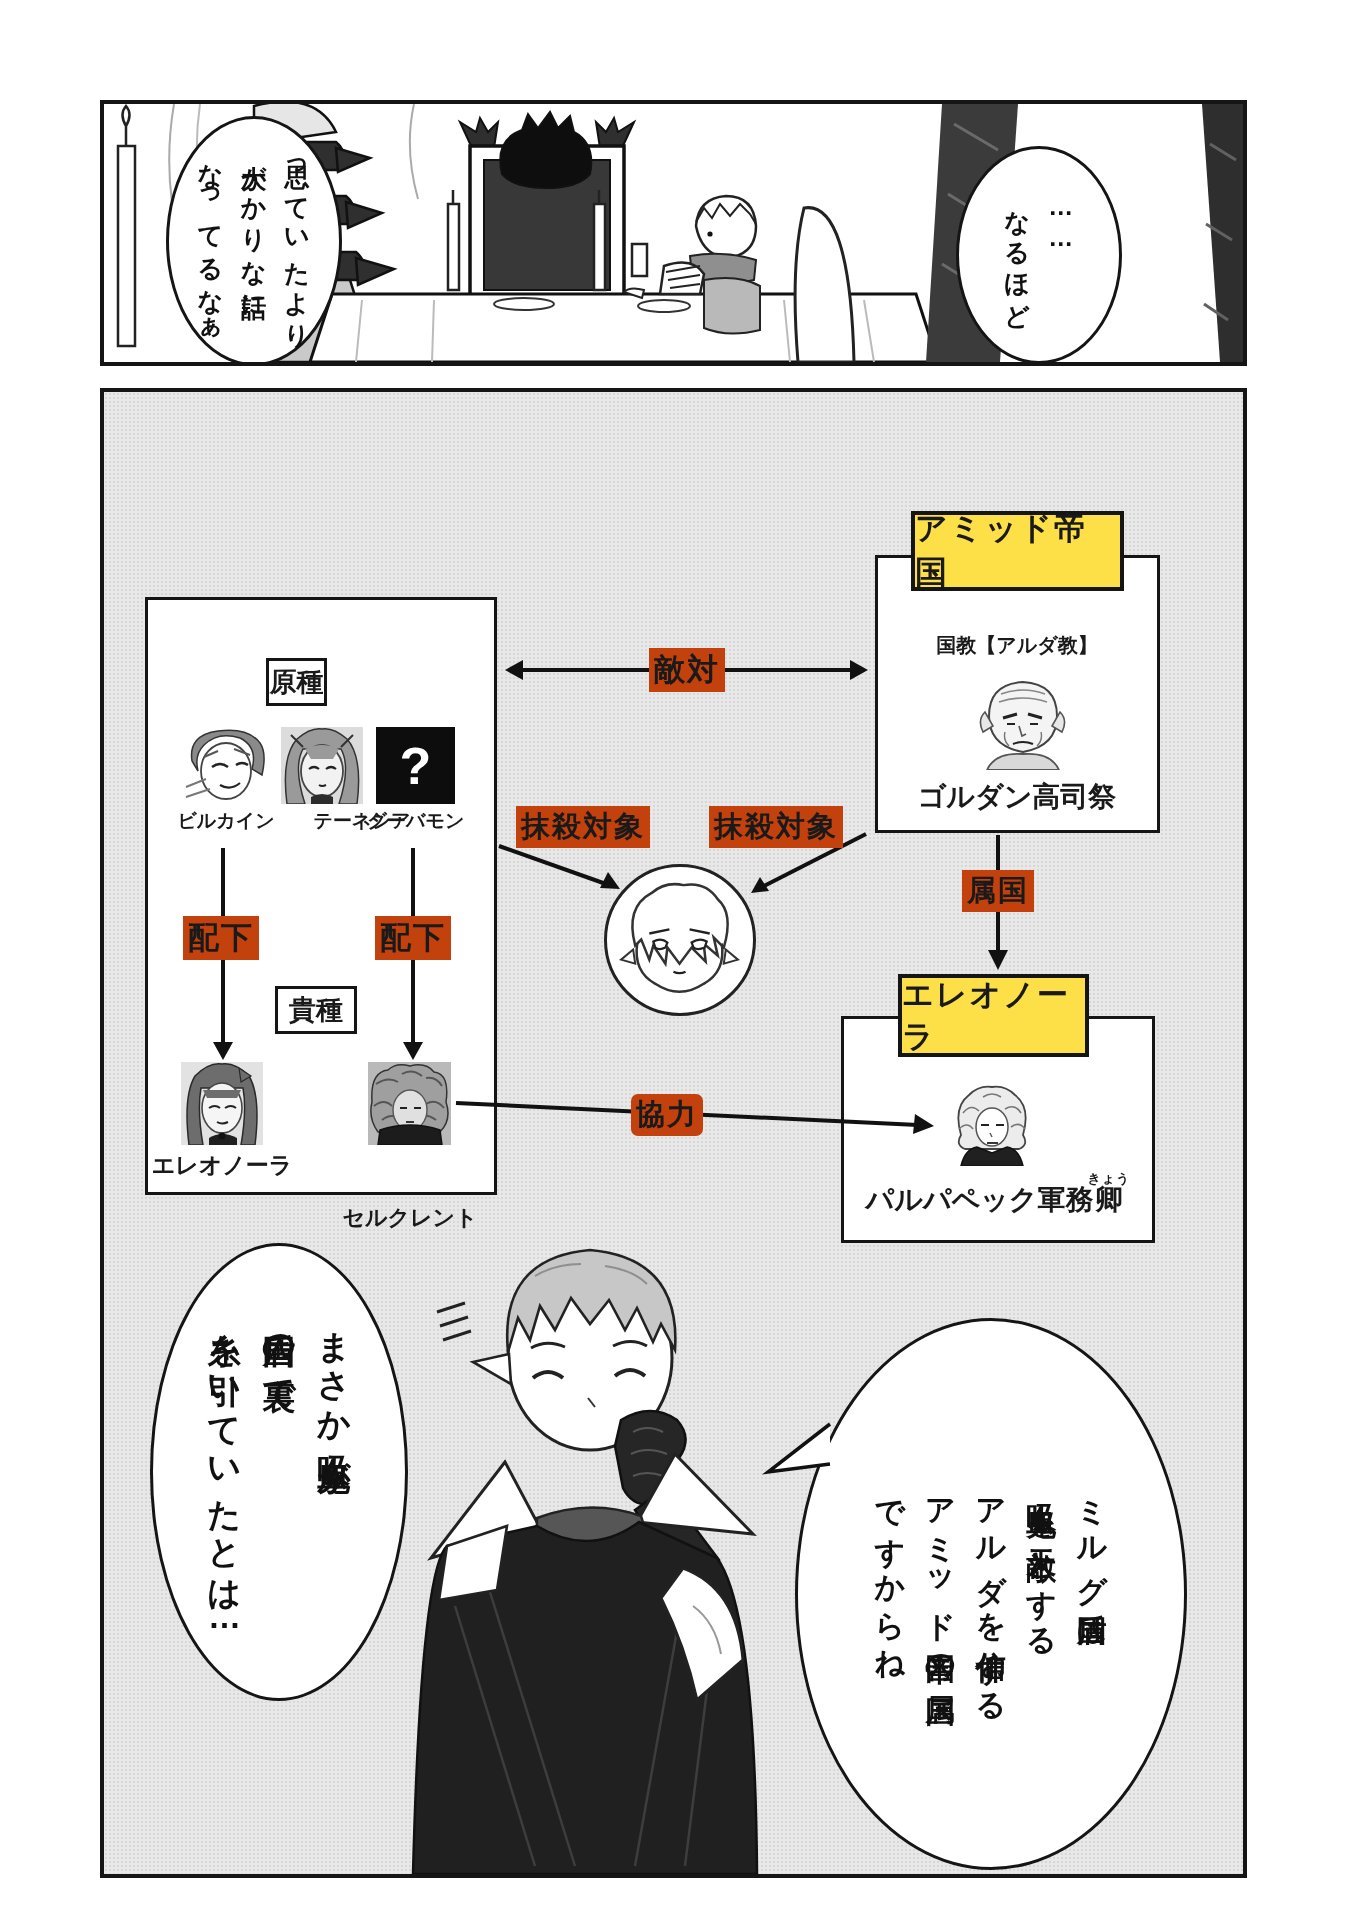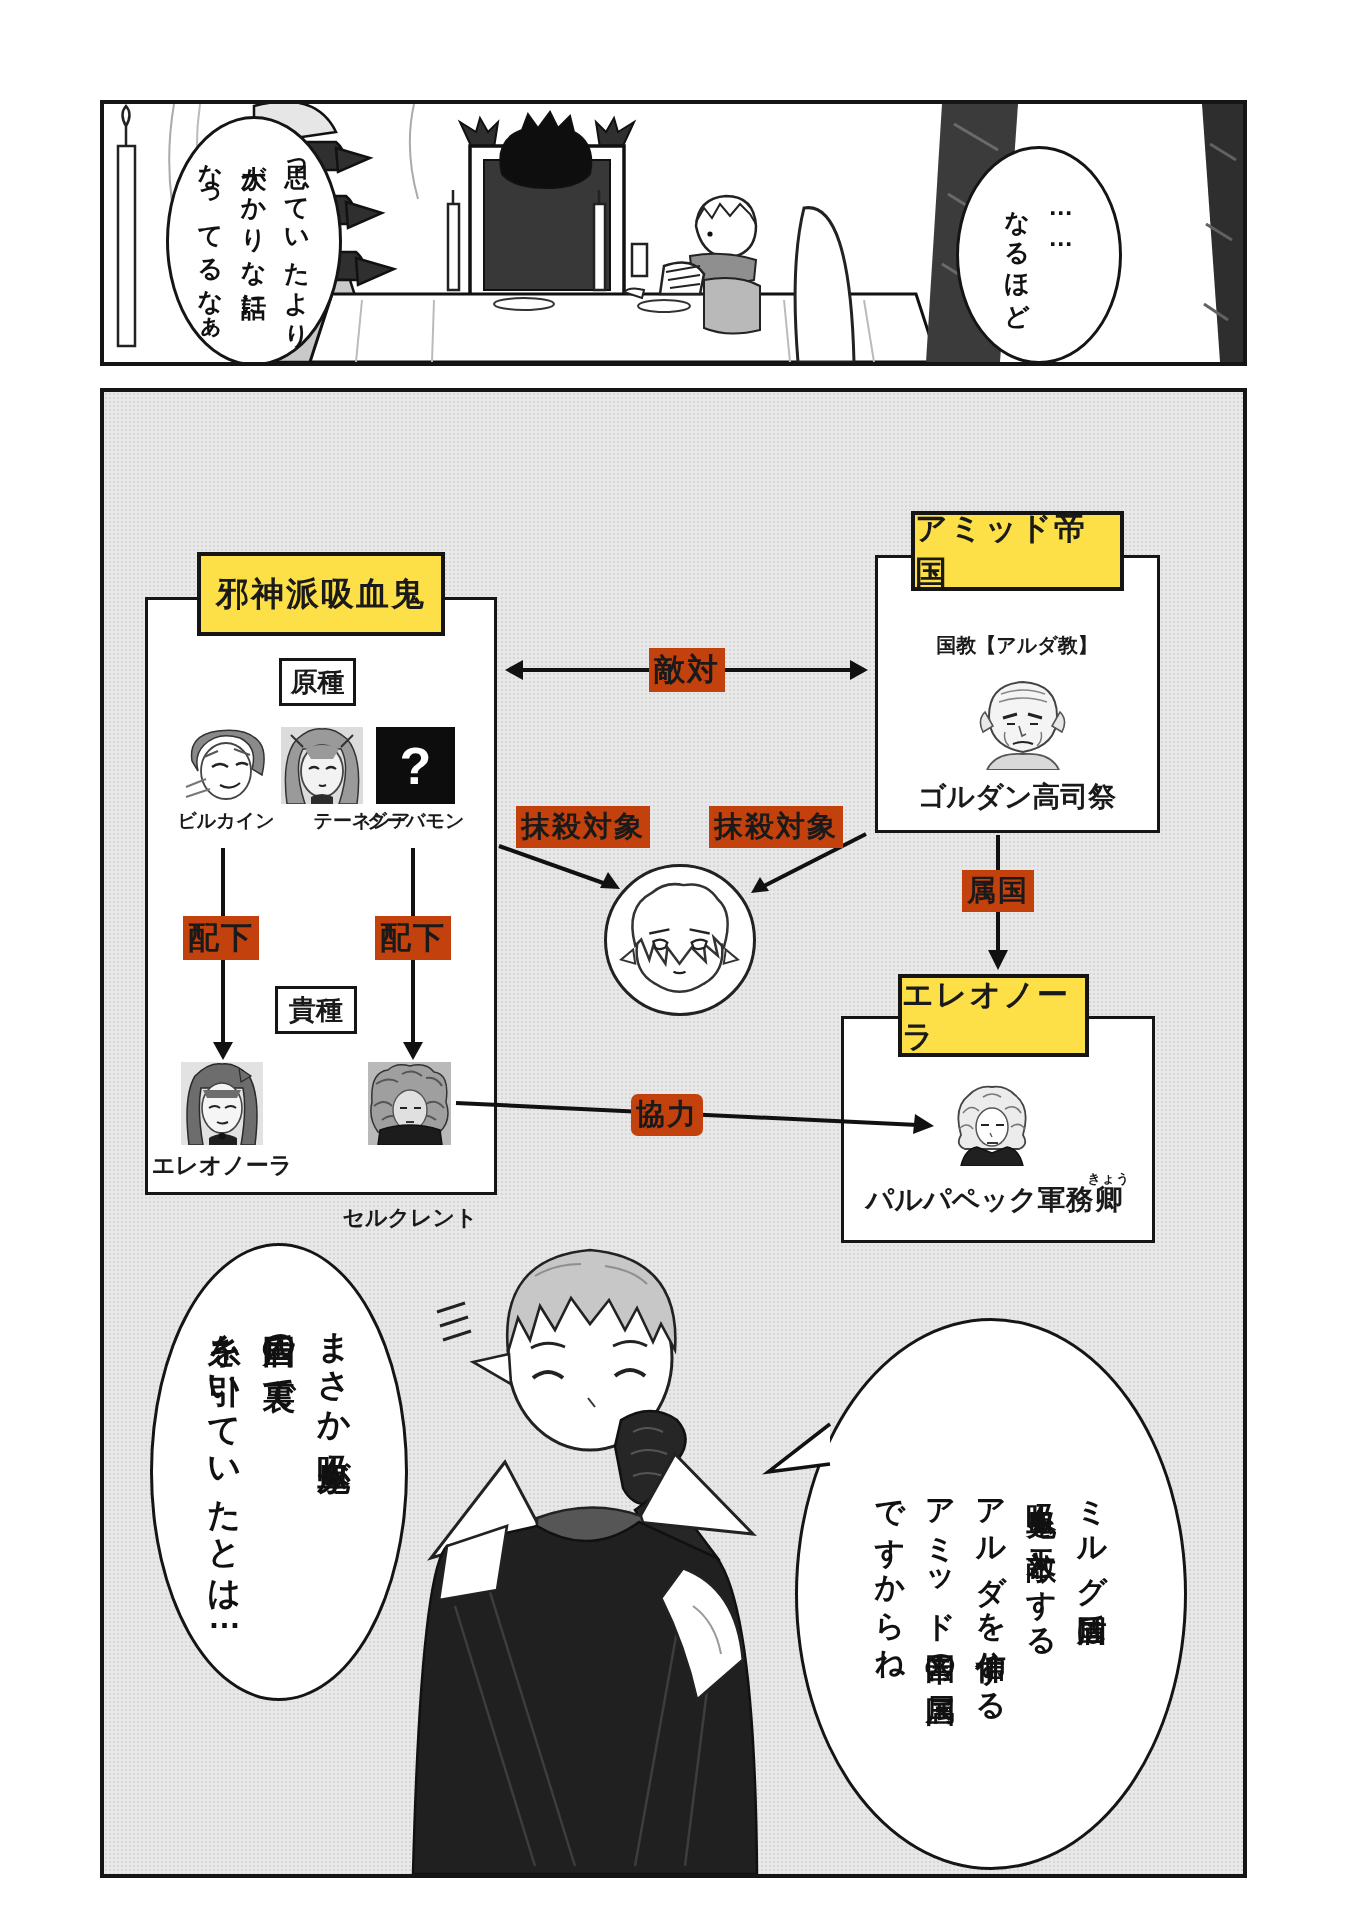--- a/index.html
+++ b/index.html
@@ -158,24 +158,21 @@
       <line x1="456" y1="1103" x2="918" y2="1125"></line>
       <polygon points="934,1126 915,1114 913,1134" stroke="none"></polygon>
 
       <line x1="223" y1="848" x2="223" y2="1046"></line>
       <polygon points="223,1060 213,1042 233,1042" stroke="none"></polygon>
       <line x1="413" y1="848" x2="413" y2="1046"></line>
       <polygon points="413,1060 403,1042 423,1042" stroke="none"></polygon>
     </g>
   </svg>
 
-  <div class="titlebox" style="left:197px; top:552px; width:248px; height:84px; font-size:33px;">
-    <span>邪神派吸血鬼</span>
-  </div>
-  <div class="tagbox" style="left:279px; top:658px; width:77px; height:48px; font-size:27px;">
+  <div class="tagbox" style="left:266px; top:658px; width:61px; height:48px; font-size:27px;">
     <span>原種</span>
   </div>
 
   <div class="portrait" style="left:184px; top:727px; width:83px; height:77px;">
     <svg viewBox="0 0 83 77">
       <rect width="83" height="77" fill="#fff"></rect>
       <path d="M8,34 Q4,8 34,4 Q64,0 76,16 Q83,26 78,48 L68,42 Q74,20 56,11 Q34,4 20,18 Q10,28 14,44 Z" fill="#8a8a8a" stroke="#333" stroke-width="1.5"></path>
       <ellipse cx="42" cy="44" rx="25" ry="28" fill="#fff" stroke="#444" stroke-width="1.8"></ellipse>
       <path d="M20,30 L34,24 M50,22 L66,28" stroke="#555" stroke-width="2" fill="none"></path>
       <path d="M28,40 Q36,34 44,40" stroke="#222" stroke-width="2.5" fill="none"></path>

